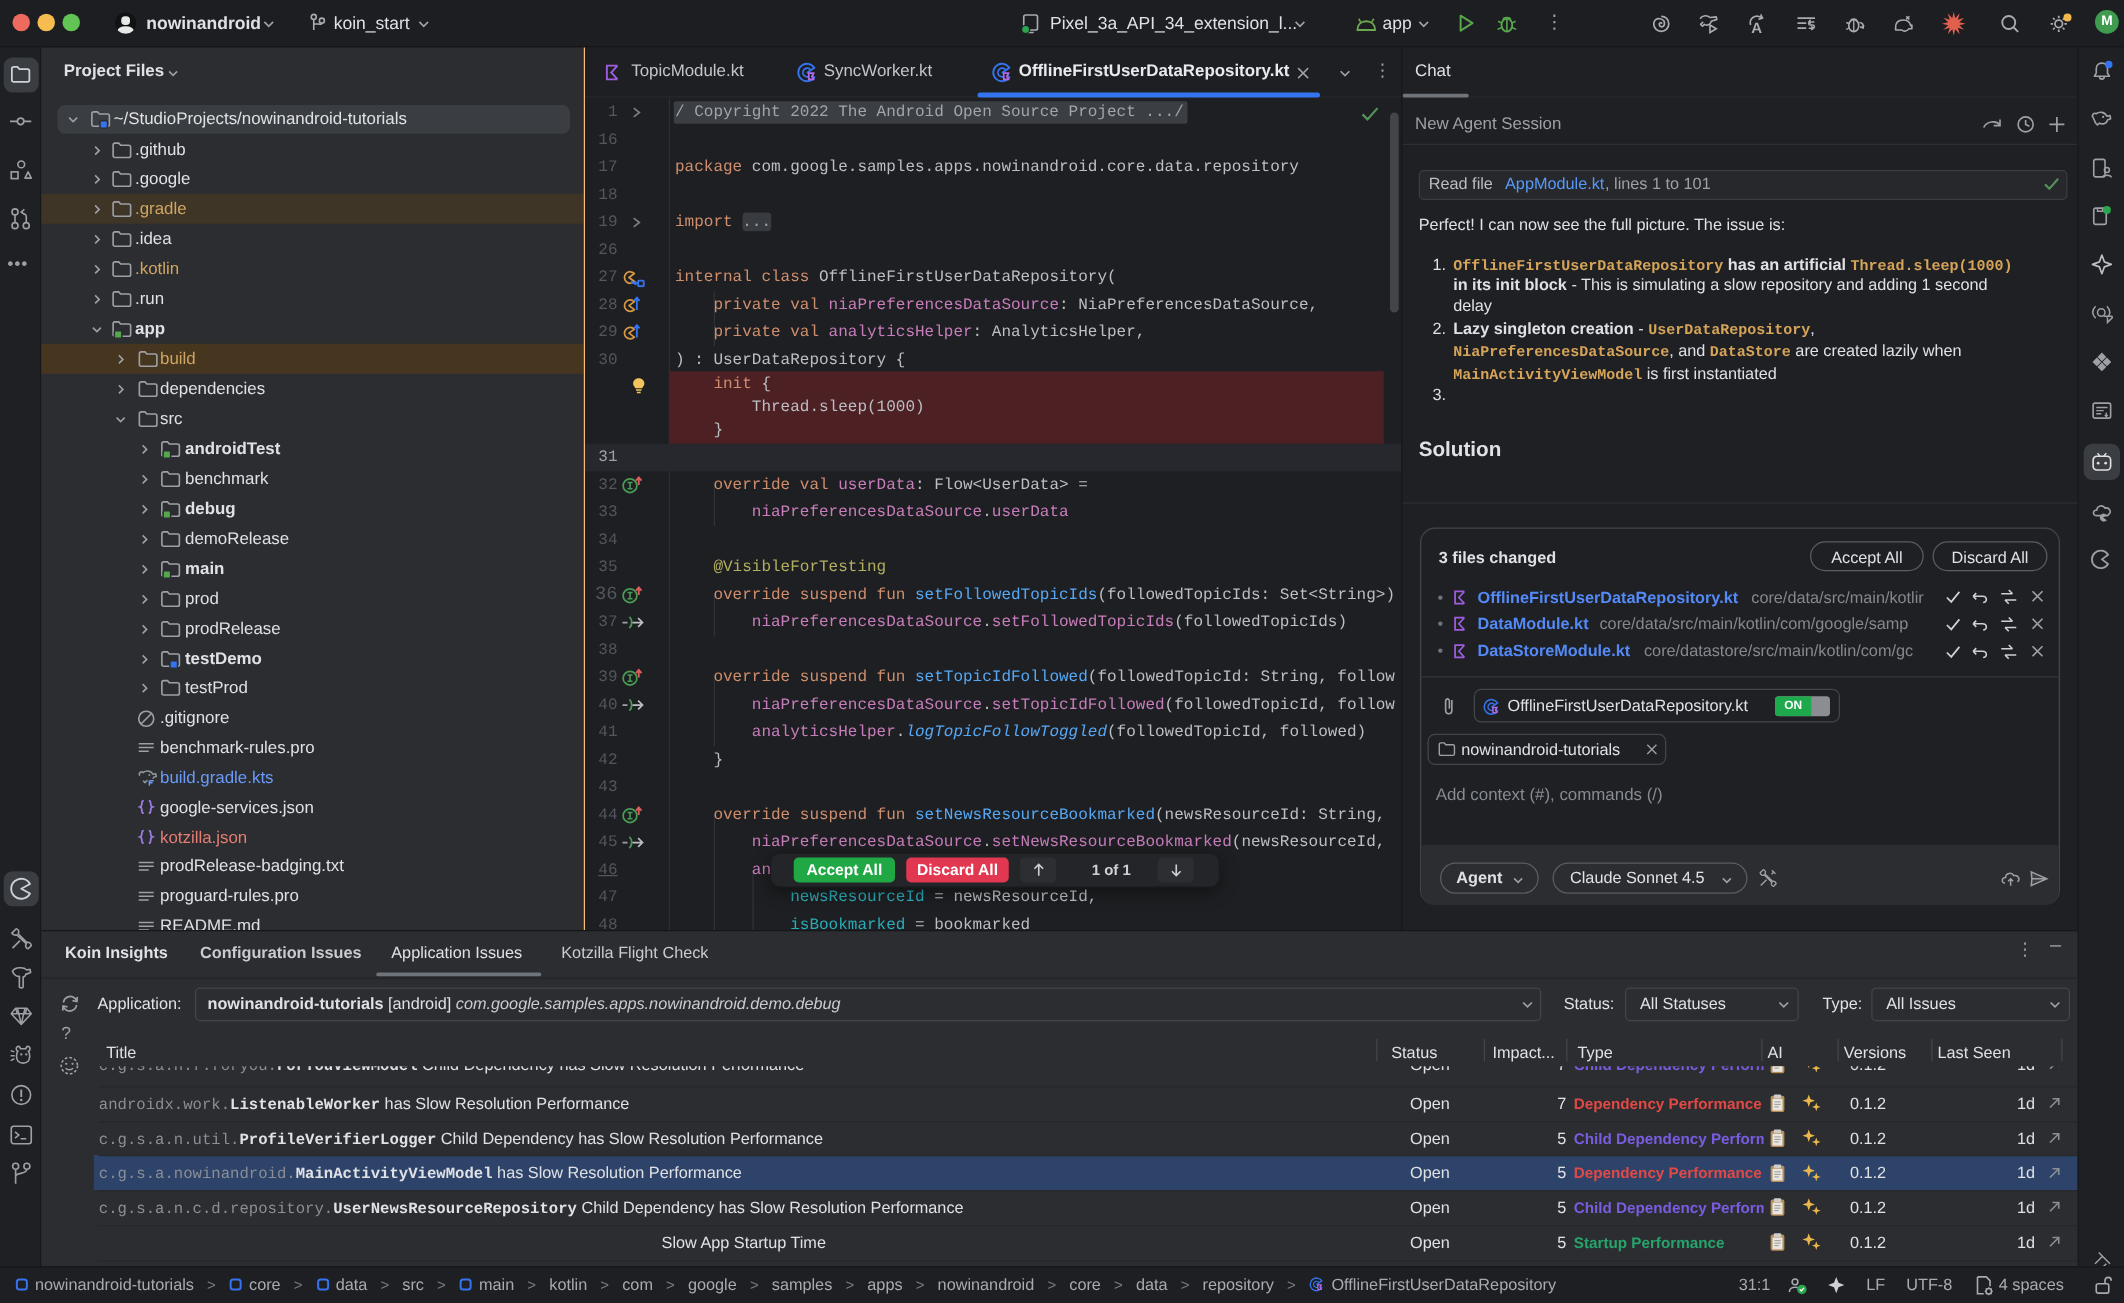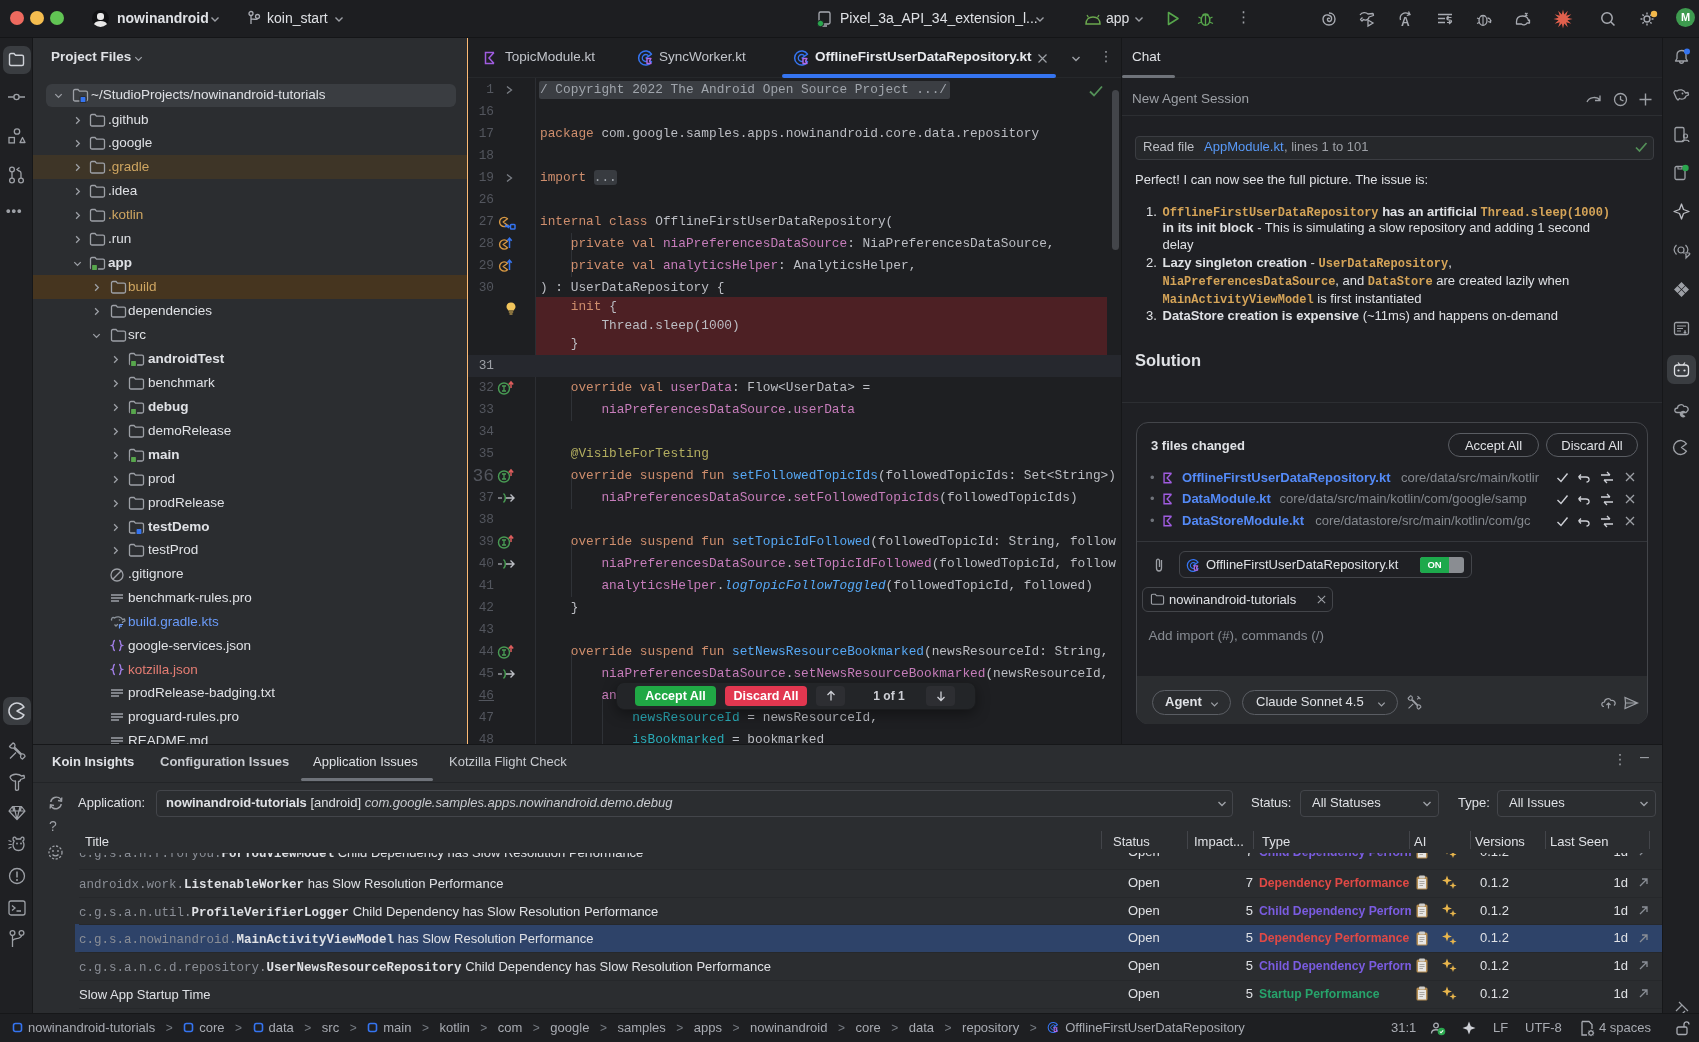--- a/index.html
+++ b/index.html
@@ -548,21 +548,21 @@
       <div class="abs mono row" style="left:0;top:111.4px;width:26px;height:22px;line-height:22px;font-size:12.8px;color:#53565e;text-align:right;">26</div>
       <div class="abs mono row" style="left:0;top:133.4px;width:26px;height:22px;line-height:22px;font-size:12.8px;color:#53565e;text-align:right;">27</div>
       <div class="abs mono row" style="left:0;top:155.4px;width:26px;height:22px;line-height:22px;font-size:12.8px;color:#53565e;text-align:right;">28</div>
       <div class="abs mono row" style="left:0;top:177.4px;width:26px;height:22px;line-height:22px;font-size:12.8px;color:#53565e;text-align:right;">29</div>
       <div class="abs mono row" style="left:0;top:199.4px;width:26px;height:22px;line-height:22px;font-size:12.8px;color:#53565e;text-align:right;">30</div>
       <div class="abs mono row" style="left:0;top:276.9px;width:26px;height:22px;line-height:22px;font-size:12.8px;color:#9da0a6;text-align:right;">31</div>
       <div class="abs mono row" style="left:0;top:298.9px;width:26px;height:22px;line-height:22px;font-size:12.8px;color:#53565e;text-align:right;">32</div>
       <div class="abs mono row" style="left:0;top:320.9px;width:26px;height:22px;line-height:22px;font-size:12.8px;color:#53565e;text-align:right;">33</div>
       <div class="abs mono row" style="left:0;top:342.9px;width:26px;height:22px;line-height:22px;font-size:12.8px;color:#53565e;text-align:right;">34</div>
       <div class="abs mono row" style="left:0;top:364.9px;width:26px;height:22px;line-height:22px;font-size:12.8px;color:#53565e;text-align:right;">35</div>
-      <div class="abs mono row" style="left:0;top:386.9px;width:26px;height:22px;line-height:22px;font-size:18px;color:#53565e;text-align:right;">36</div>
+      <div class="abs mono row" style="left:0;top:386.9px;width:26px;height:22px;line-height:22px;font-size:15px;color:#53565e;text-align:right;">36</div>
       <div class="abs mono row" style="left:0;top:408.9px;width:26px;height:22px;line-height:22px;font-size:12.8px;color:#53565e;text-align:right;">37</div>
       <div class="abs mono row" style="left:0;top:430.9px;width:26px;height:22px;line-height:22px;font-size:12.8px;color:#53565e;text-align:right;">38</div>
       <div class="abs mono row" style="left:0;top:452.9px;width:26px;height:22px;line-height:22px;font-size:12.8px;color:#53565e;text-align:right;">39</div>
       <div class="abs mono row" style="left:0;top:474.9px;width:26px;height:22px;line-height:22px;font-size:12.8px;color:#53565e;text-align:right;">40</div>
       <div class="abs mono row" style="left:0;top:496.9px;width:26px;height:22px;line-height:22px;font-size:12.8px;color:#53565e;text-align:right;">41</div>
       <div class="abs mono row" style="left:0;top:518.9px;width:26px;height:22px;line-height:22px;font-size:12.8px;color:#53565e;text-align:right;">42</div>
       <div class="abs mono row" style="left:0;top:540.9px;width:26px;height:22px;line-height:22px;font-size:12.8px;color:#53565e;text-align:right;">43</div>
       <div class="abs mono row" style="left:0;top:562.9px;width:26px;height:22px;line-height:22px;font-size:12.8px;color:#53565e;text-align:right;">44</div>
       <div class="abs mono row" style="left:0;top:584.9px;width:26px;height:22px;line-height:22px;font-size:12.8px;color:#53565e;text-align:right;">45</div>
       <div class="abs mono row" style="left:0;top:606.9px;width:26px;height:22px;line-height:22px;font-size:12.8px;color:#53565e;text-align:right;text-decoration:underline;">46</div>
@@ -692,21 +692,20 @@
     <svg class="abs" style="left:512px;top:103px;" width="14" height="13" viewBox="0 0 14 13">
         <path d="M2 6.5 L5.5 10 L12.5 2" stroke="#549159" stroke-width="1.7" fill="none"></path>
       </svg>
     <div class="abs" style="left:13px;top:134px;font-size:13px;color:#dfe1e5;">Perfect! I can now see the full picture. The issue is:</div>
     <div class="abs" style="left:40.5px;top:164.6px;height:18px;line-height:18px;font-size:13px;color:#dfe1e5;white-space:nowrap;"><span class="mono" style="color:#d5a458;font-weight:bold;font-size:12px;">OfflineFirstUserDataRepository</span> <span style="font-weight:bold;">has an artificial</span> <span class="mono" style="color:#d5a458;font-weight:bold;font-size:12px;">Thread.sleep(1000)</span></div>
       <div class="abs" style="left:40.5px;top:181.1px;height:18px;line-height:18px;font-size:13px;color:#dfe1e5;white-space:nowrap;"><span style="font-weight:bold;">in its init block</span> - This is simulating a slow repository and adding 1 second</div>
       <div class="abs" style="left:40.5px;top:198.4px;height:18px;line-height:18px;font-size:13px;color:#dfe1e5;white-space:nowrap;">delay</div>
       <div class="abs" style="left:40.5px;top:216.0px;height:18px;line-height:18px;font-size:13px;color:#dfe1e5;white-space:nowrap;"><span style="font-weight:bold;">Lazy singleton creation</span> - <span class="mono" style="color:#d5a458;font-weight:bold;font-size:12px;">UserDataRepository</span>,</div>
       <div class="abs" style="left:40.5px;top:234.1px;height:18px;line-height:18px;font-size:13px;color:#dfe1e5;white-space:nowrap;"><span class="mono" style="color:#d5a458;font-weight:bold;font-size:12px;">NiaPreferencesDataSource</span>, and <span class="mono" style="color:#d5a458;font-weight:bold;font-size:12px;">DataStore</span> are created lazily when</div>
       <div class="abs" style="left:40.5px;top:252.1px;height:18px;line-height:18px;font-size:13px;color:#dfe1e5;white-space:nowrap;"><span class="mono" style="color:#d5a458;font-weight:bold;font-size:12px;">MainActivityViewModel</span> is first instantiated</div>
-      <div class="abs" style="left:40.5px;top:269.4px;height:18px;line-height:18px;font-size:13px;color:#dfe1e5;white-space:nowrap;"><span style="font-weight:bold;">DataStore creation is expensive</span> (~11ms) and happens on-demand</div>
       <div class="abs" style="left:24px;top:164.6px;height:18px;line-height:18px;font-size:13px;color:#dfe1e5;white-space:nowrap;">1.</div>
       <div class="abs" style="left:24px;top:216.0px;height:18px;line-height:18px;font-size:13px;color:#dfe1e5;white-space:nowrap;">2.</div>
       <div class="abs" style="left:24px;top:269.4px;height:18px;line-height:18px;font-size:13px;color:#dfe1e5;white-space:nowrap;">3.</div>
     <div class="abs" style="left:13px;top:313px;font-size:16.5px;font-weight:bold;color:#dfe1e5;">Solution</div>
     <div class="abs" style="left:0;top:364px;width:541px;height:1px;background:#2c2e32;"></div>
     <div class="abs" style="left:14px;top:384px;width:512px;height:302px;border:1px solid #43454a;border-radius:12px;"></div>
     <div class="abs" style="left:29px;top:400px;font-size:13px;font-weight:bold;color:#dfe1e5;">3 files changed</div>
     <div class="abs" style="left:326px;top:395px;width:91px;height:24px;border:1px solid #5a5d63;border-radius:13px;color:#dfe1e5;font-size:13px;text-align:center;line-height:23px;">Accept All</div>
     <div class="abs" style="left:424px;top:395px;width:92px;height:24px;border:1px solid #5a5d63;border-radius:13px;color:#dfe1e5;font-size:13px;text-align:center;line-height:23px;">Discard All</div>
     <div class="abs" style="left:28px;top:430.6px;width:6px;height:18px;color:#6f737a;font-size:13px;line-height:18px;">•</div>
@@ -778,21 +777,21 @@
         <div class="abs" style="left:0;top:0;width:29px;height:16px;background:#1da94c;color:#fff;font-size:9.5px;font-weight:bold;text-align:center;line-height:16px;">ON</div>
       </div>
     <div class="abs" style="left:20px;top:548.7px;width:191px;height:25px;border:1px solid #43454a;border-radius:6px;"></div>
     <svg class="abs" style="left:28px;top:555px;" width="15" height="13" viewBox="0 0 17 15">
         <path d="M1.5 3 C1.5 2 2 1.5 3 1.5 L6 1.5 L7.5 3.2 L14 3.2 C15 3.2 15.5 3.8 15.5 4.8 L15.5 11.5 C15.5 12.5 15 13 14 13 L3 13 C2 13 1.5 12.5 1.5 11.5 Z" stroke="#9da0a6" stroke-width="1.3" fill="none"></path>
       </svg>
     <div class="abs" style="left:47px;top:552px;font-size:13px;color:#dfe1e5;height:19px;line-height:19px;">nowinandroid-tutorials</div>
     <svg class="abs" style="left:194px;top:556px;" width="11" height="11" viewBox="0 0 12 12">
         <path d="M2 2 L10 10 M10 2 L2 10" stroke="#9da0a6" stroke-width="1.2"></path>
       </svg>
-    <div class="abs" style="left:26.5px;top:590px;font-size:13.5px;color:#878b92;">Add import (#), commands (/)</div>
+    <div class="abs" style="left:26.5px;top:590px;font-size:13.5px;color:#878b92;">Add context (#), commands (/)</div>
     <div class="abs" style="left:15px;top:638px;width:510px;height:48px;background:#2b2d30;border-radius:0 0 11px 11px;"></div>
     <div class="abs" style="left:30px;top:652px;width:79px;height:25px;border:1px solid #5a5d63;border-radius:13px;"></div>
     <div class="abs" style="left:43px;top:656px;font-size:13px;font-weight:bold;color:#dfe1e5;">Agent</div>
     <svg class="abs" style="left:87px;top:661px;" width="11" height="11" viewBox="0 0 12 12">
         <path d="M2.5 4 L6 7.5 L9.5 4" stroke="#9da0a6" stroke-width="1.4" fill="none"></path>
       </svg>
     <div class="abs" style="left:120px;top:652px;width:156px;height:25px;border:1px solid #5a5d63;border-radius:13px;"></div>
     <div class="abs" style="left:134px;top:656px;font-size:13px;color:#dfe1e5;">Claude Sonnet 4.5</div>
     <svg class="abs" style="left:254px;top:661px;" width="11" height="11" viewBox="0 0 12 12">
         <path d="M2.5 4 L6 7.5 L9.5 4" stroke="#9da0a6" stroke-width="1.4" fill="none"></path>
@@ -1010,21 +1009,21 @@
           </svg>
       <svg class="abs" style="left:1408px;top:212px;" width="17" height="17" viewBox="0 0 17 17">
             <path d="M6 1.5 L7.3 5.2 L11 6.5 L7.3 7.8 L6 11.5 L4.7 7.8 L1 6.5 L4.7 5.2 Z" fill="#e9b64c"></path>
             <path d="M12 8 L12.9 10.6 L15.5 11.5 L12.9 12.4 L12 15 L11.1 12.4 L8.5 11.5 L11.1 10.6 Z" fill="#e9b64c"></path>
           </svg>
       <div class="abs" style="left:1447px;top:211.9px;height:18px;line-height:18px;font-size:13px;color:#dfe1e5;">0.1.2</div>
       <div class="abs" style="left:1560px;top:211.9px;width:35px;height:18px;line-height:18px;font-size:13px;color:#dfe1e5;text-align:right;">1d</div>
       <svg class="abs" style="left:1604px;top:214px;" width="13" height="13" viewBox="0 0 13 13">
             <path d="M3 10 L10 3 M5 3 L10 3 L10 8" stroke="#8a8e96" stroke-width="1.3" fill="none"></path>
           </svg>
-      <div class="abs" style="left:46px;top:239.6px;height:18px;line-height:18px;white-space:nowrap;overflow:hidden;width:1000px;"><span style="color:#dfe1e5;font-size:13px;">Slow App Startup Time</span></div>
+      <div class="abs" style="left:62px;top:239.6px;height:18px;line-height:18px;white-space:nowrap;overflow:hidden;width:1000px;text-align:center;"><span style="color:#dfe1e5;font-size:13px;">Slow App Startup Time</span></div>
       <div class="abs" style="left:1095px;top:239.6px;height:18px;line-height:18px;font-size:13px;color:#dfe1e5;">Open</div>
       <div class="abs" style="left:1190px;top:239.6px;width:30px;height:18px;line-height:18px;font-size:13px;color:#dfe1e5;text-align:right;">5</div>
       <div class="abs" style="left:1226px;top:239.6px;height:18px;line-height:18px;font-size:12.2px;font-weight:bold;color:#27a36b;white-space:nowrap;overflow:hidden;width:152px;">Startup Performance</div>
       <svg class="abs" style="left:1381px;top:240px;" width="16" height="17" viewBox="0 0 16 17">
             <rect x="2.5" y="2.5" width="11" height="13" rx="1.5" fill="#b58d52"></rect>
             <rect x="4" y="5" width="8" height="9.5" fill="#e8e6e3"></rect>
             <rect x="5" y="1.5" width="6" height="3" rx="1" fill="#cfcdc9"></rect>
             <path d="M5.5 7.5 L10.5 7.5 M5.5 9.5 L10.5 9.5 M5.5 11.5 L9 11.5" stroke="#9a9893" stroke-width="0.8"></path>
           </svg>
       <svg class="abs" style="left:1408px;top:240px;" width="17" height="17" viewBox="0 0 17 17">

